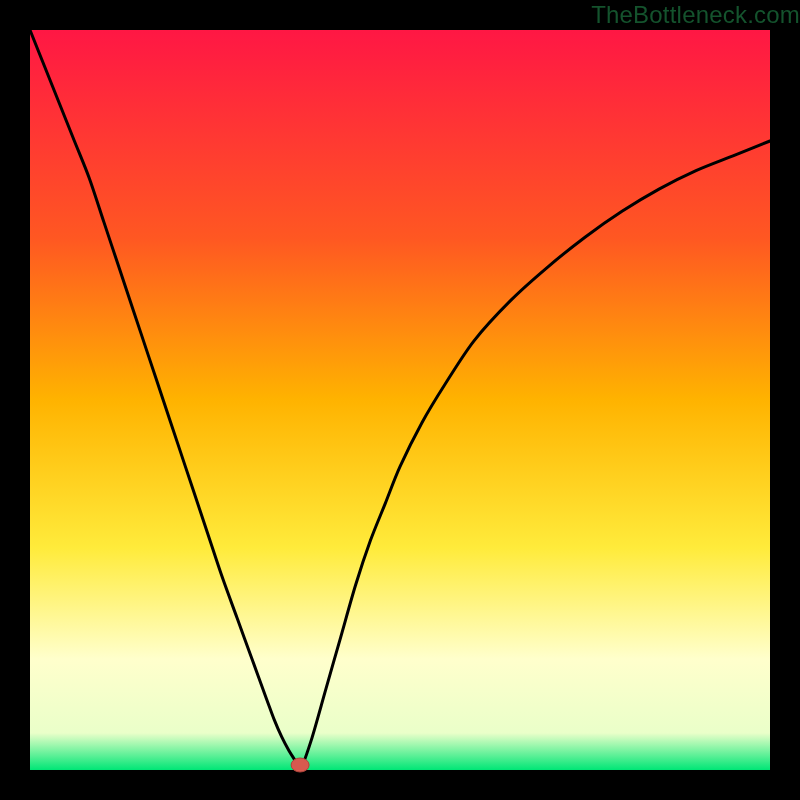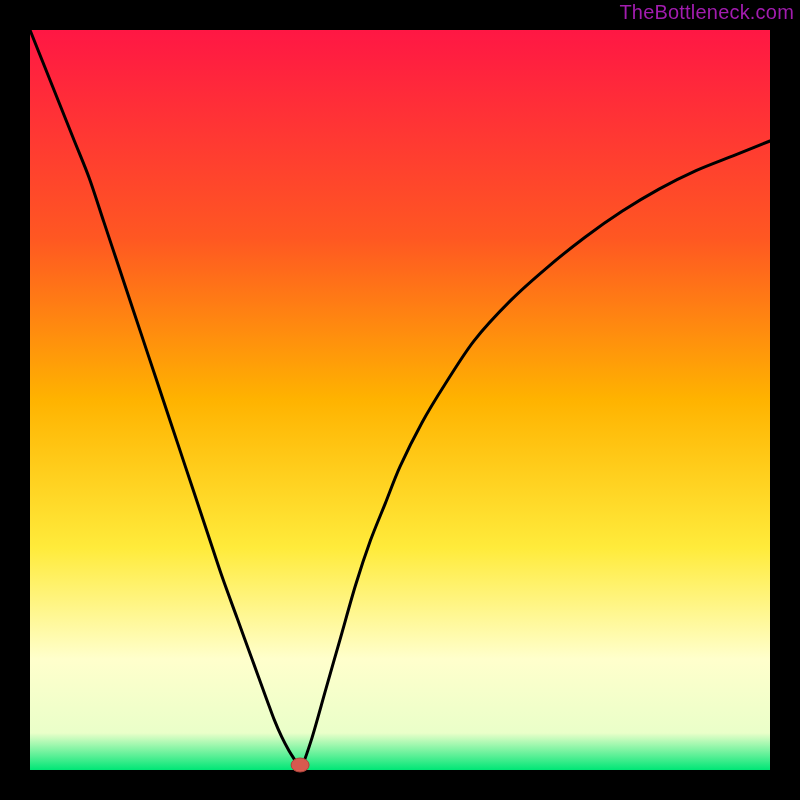--- a/index.html
+++ b/index.html
@@ -12,23 +12,23 @@
     overflow: hidden;
   }
   .wrap {
     position: relative;
     width: 800px;
     height: 800px;
   }
   .watermark {
     position: absolute;
     top: 1px;
-    right: 6px;
-    font-size: 20px;
-    color: #a21caf;
+    right: 0;
+    font-size: 24px;
+    color: #14532d;
     font-weight: 500;
     letter-spacing: 0.2px;
     z-index: 3;
   }
   svg.chart {
     position: absolute;
     left: 0;
     top: 0;
     width: 800px;
     height: 800px;

